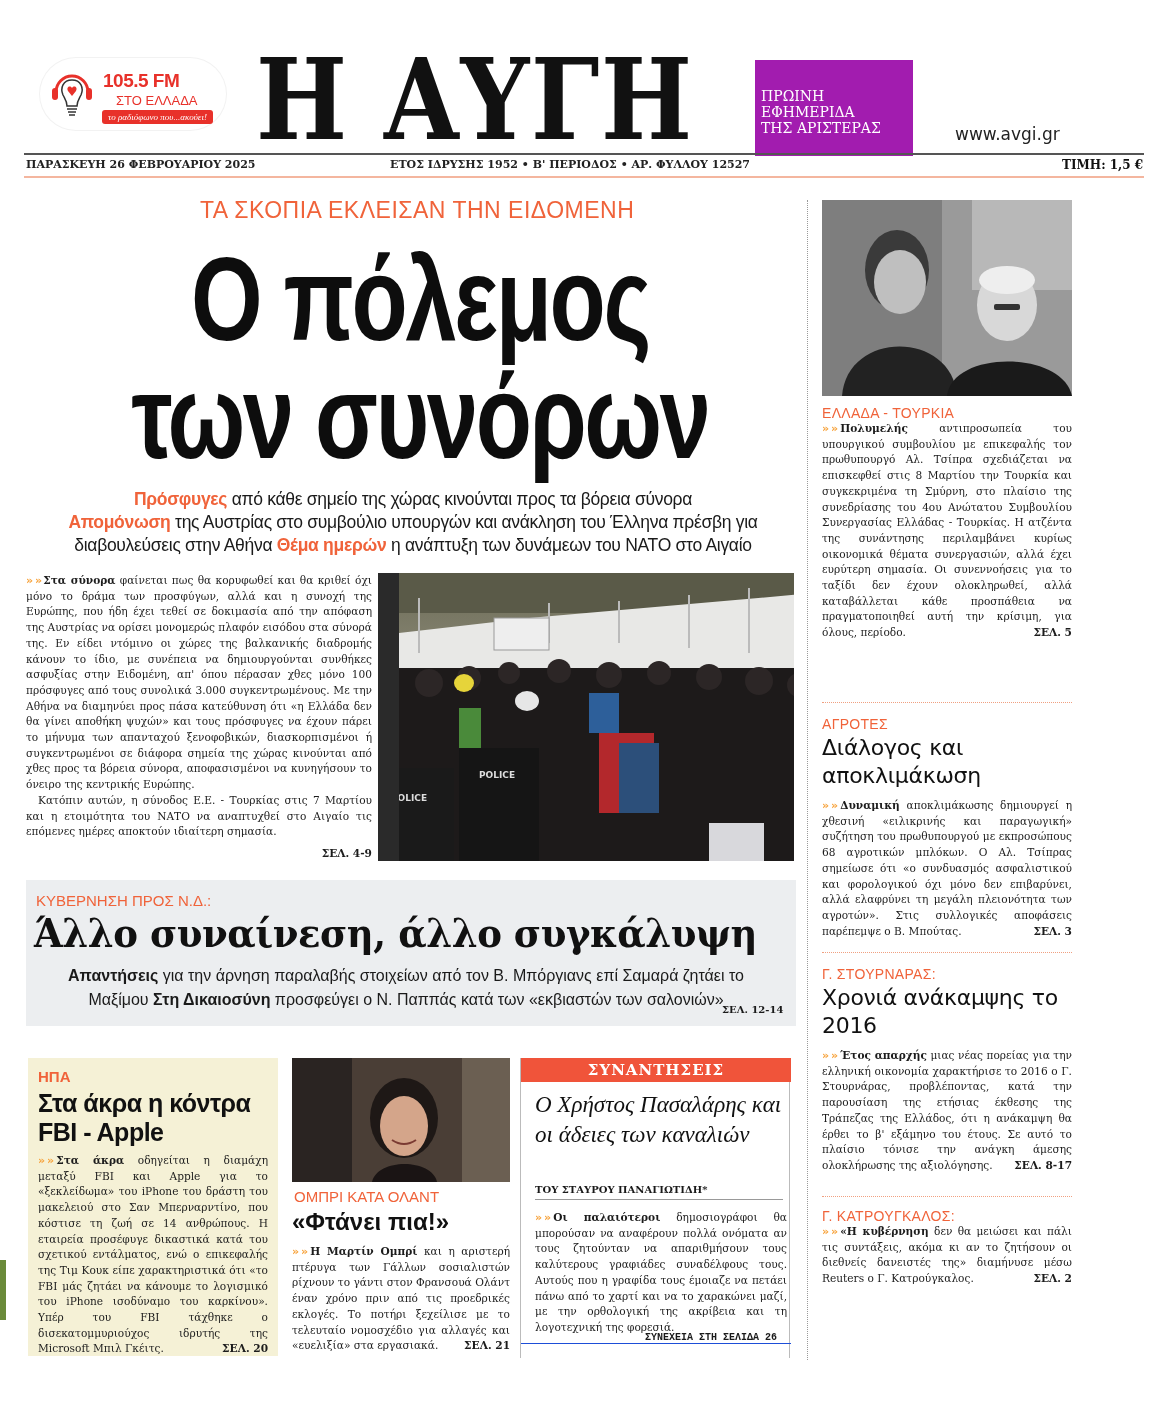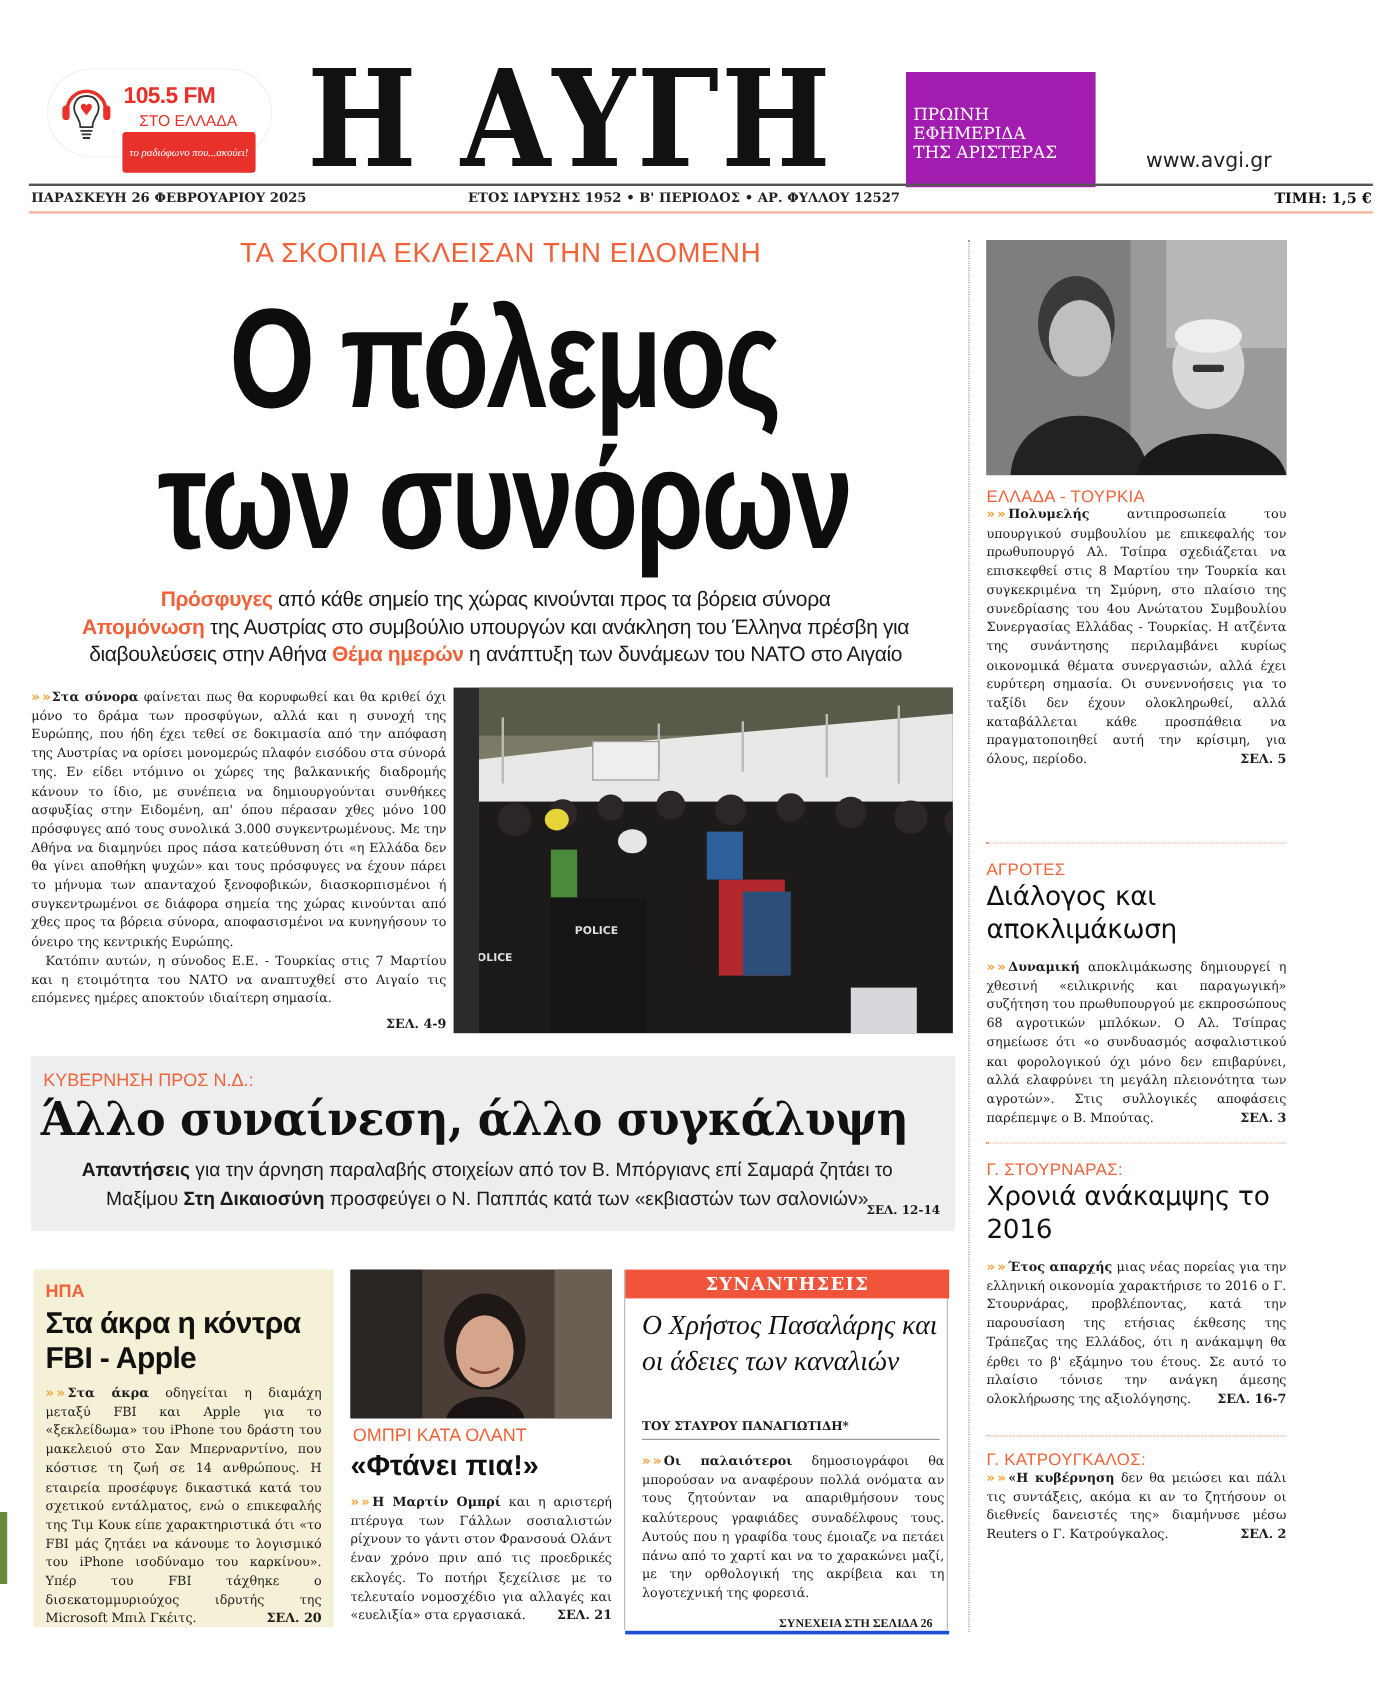--- a/index.html
+++ b/index.html
@@ -6,21 +6,21 @@
   html, body { width: 1151px; height: 1414px; background: #fff; overflow: hidden; }
   body { position: relative; font-family: "DejaVu Serif", serif; color: #1a1a1a; }
 
   .abs { position: absolute; }
 
   
   .radio { left: 40px; top: 58px; width: 186px; height: 72px; border-radius: 36px; background: #fff; box-shadow: 0 0 0 1px #f2f2f2; }
   .radio .bulb { position:absolute; left: 10px; top: 8px; width: 44px; height: 56px; }
   .radio .freq { position:absolute; left: 63px; top: 12px; font-family: "Liberation Sans", sans-serif; font-weight: bold; font-size: 19px; color: #e8312a; letter-spacing: -0.5px; }
   .radio .name { position:absolute; left: 76px; top: 35px; font-family: "Liberation Sans", sans-serif; font-size: 13px; color: #e8312a; }
-  .radio .slogan { position:absolute; left: 62px; top: 52px; background: #e8312a; color:#fff; font-family: "Liberation Serif", serif; font-style: italic; font-size: 9px; padding: 12px 6px; border-radius: 3px; white-space: nowrap; }
+  .radio .slogan { position:absolute; left: 62px; top: 52px; background: #e8312a; color:#fff; font-family: "Liberation Serif", serif; font-style: italic; font-size: 9px; padding: 2px 6px; border-radius: 3px; white-space: nowrap; }
 
   .masthead-title { left: 256px; top: 40px; width: 500px; height: 120px; font-family: "DejaVu Serif", serif; font-weight: 900; font-size: 112px; line-height: 120px; letter-spacing: 2px; color: #111; transform: scaleX(0.86); transform-origin: left center; white-space: nowrap; }
   .tagline-box { left: 755px; top: 60px; width: 158px; height: 96px; background: #a21caf; color: #fff; font-family: "DejaVu Serif", serif; font-size: 14px; line-height: 16px; padding: 28px 6px 0 6px; }
   .website { left: 955px; top: 124px; font-family: "DejaVu Sans", sans-serif; font-size: 17px; color: #222; }
 
   .rule-top { left: 24px; top: 153px; width: 1120px; height: 2px; background: #555; }
   .dateline { left: 26px; top: 158px; font-family: "DejaVu Serif", serif; font-weight: bold; font-size: 11px; color: #222; }
   .issue { left: 390px; top: 158px; font-family: "DejaVu Serif", serif; font-weight: bold; font-size: 11px; color: #222; }
   .price { left: 1062px; top: 158px; font-family: "DejaVu Serif", serif; font-weight: 900; font-size: 12px; color: #111; }
   .rule-orange { left: 24px; top: 176px; width: 1120px; height: 2px; background: #f4b69f; }
@@ -57,21 +57,21 @@
   .obri-kicker { left: 294px; top: 1188px; font-family: "Liberation Sans", sans-serif; font-size: 15px; color: #f0633a; }
   .obri-headline { left: 292px; top: 1208px; font-family: "Liberation Sans", sans-serif; font-weight: bold; font-size: 24px; color: #111; }
   .obri-body { left: 292px; top: 1244px; width: 218px; }
 
   
   .col-box { left: 520px; top: 1058px; width: 270px; height: 300px; border-left: 1px solid #bbb; border-right: 1px solid #bbb; }
   .col-label { position:absolute; left: 0; top: 0; width: 270px; height: 24px; background: #f0543a; color: #fff; text-align: center; font-family: "DejaVu Serif", serif; font-weight: bold; font-size: 15px; line-height: 24px; letter-spacing: 1px; }
   .col-title { position:absolute; left: 14px; top: 32px; width: 250px; font-family: "Liberation Serif", serif; font-style: italic; font-size: 23px; line-height: 30px; color: #111; }
   .col-author { position:absolute; left: 14px; top: 126px; width: 248px; font-family: "DejaVu Serif", serif; font-weight: bold; font-size: 10px; border-bottom: 1px solid #999; padding-bottom: 4px; }
   .col-body { position:absolute; left: 14px; top: 152px; width: 252px; }
-  .col-cont { position:absolute; left: 0; top: 290px; width: 270px; font-family: Liberation Serif, serif; font-weight: bold; font-size: 10px; text-align: right; padding-right: 14px; border-bottom: 3px solid #1d4ed8; }
+  .col-cont { position:absolute; left: 0; top: 274px; width: 270px; font-family: Liberation Mono, monospace; font-weight: bold; font-size: 10px; text-align: right; padding-right: 14px; border-bottom: 1px solid #1d4ed8; }
 
   
   .right-divider { left: 807px; top: 200px; width: 0; height: 1160px; border-left: 1px dotted #999; }
   .tsipras-photo { left: 822px; top: 200px; width: 250px; height: 196px; background: #555; overflow: hidden; }
   .r-kicker { font-family: "Liberation Sans", sans-serif; font-size: 14px; color: #f0633a; letter-spacing: 0.3px; }
   .r-headline { font-family: "DejaVu Sans", sans-serif; font-size: 22px; line-height: 28px; color: #111; margin: 2px 0 8px; letter-spacing: -0.3px; }
   .r-story { width: 250px; }
   .r-sep { width: 250px; height: 1px; border-top: 1px dotted #f0a080; }
 
   .s1 { left: 822px; top: 405px; }
@@ -263,21 +263,21 @@
     <span class="sel">ΣΕΛ. 3</span>
   </div>
 </div>
 <div class="abs r-sep sep2"></div>
 
 <div class="abs r-story s3">
   <div class="r-kicker">Γ. ΣΤΟΥΡΝΑΡΑΣ:</div>
   <div class="r-headline">Χρονιά ανάκαμψης το 2016</div>
   <div class="body-text">
     <span class="chev">»</span><span class="chev">»</span><b>Έτος απαρχής</b><span> μιας νέας πορείας για την ελληνική οικονομία χαρακτήρισε το 2016 ο Γ. Στουρνάρας, προβλέποντας, κατά την παρουσίαση της ετήσιας έκθεσης της Τράπεζας της Ελλάδος, ότι η ανάκαμψη θα έρθει το β' εξάμηνο του έτους. Σε αυτό το πλαίσιο τόνισε την ανάγκη άμεσης ολοκλήρωσης της αξιολόγησης.</span>
-    <span class="sel">ΣΕΛ. 16-7</span>
+    <span class="sel">ΣΕΛ. 8-17</span>
   </div>
 </div>
 <div class="abs r-sep sep3"></div>
 
 <div class="abs r-story s4">
   <div class="r-kicker">Γ. ΚΑΤΡΟΥΓΚΑΛΟΣ:</div>
   <div class="body-text">
     <span class="chev">»</span><span class="chev">»</span><b>«Η κυβέρνηση</b><span> δεν θα μειώσει και πάλι τις συντάξεις, ακόμα κι αν το ζητήσουν οι διεθνείς δανειστές της» διαμήνυσε μέσω Reuters ο Γ. Κατρούγκαλος.</span>
     <span class="sel">ΣΕΛ. 2</span>
   </div>

